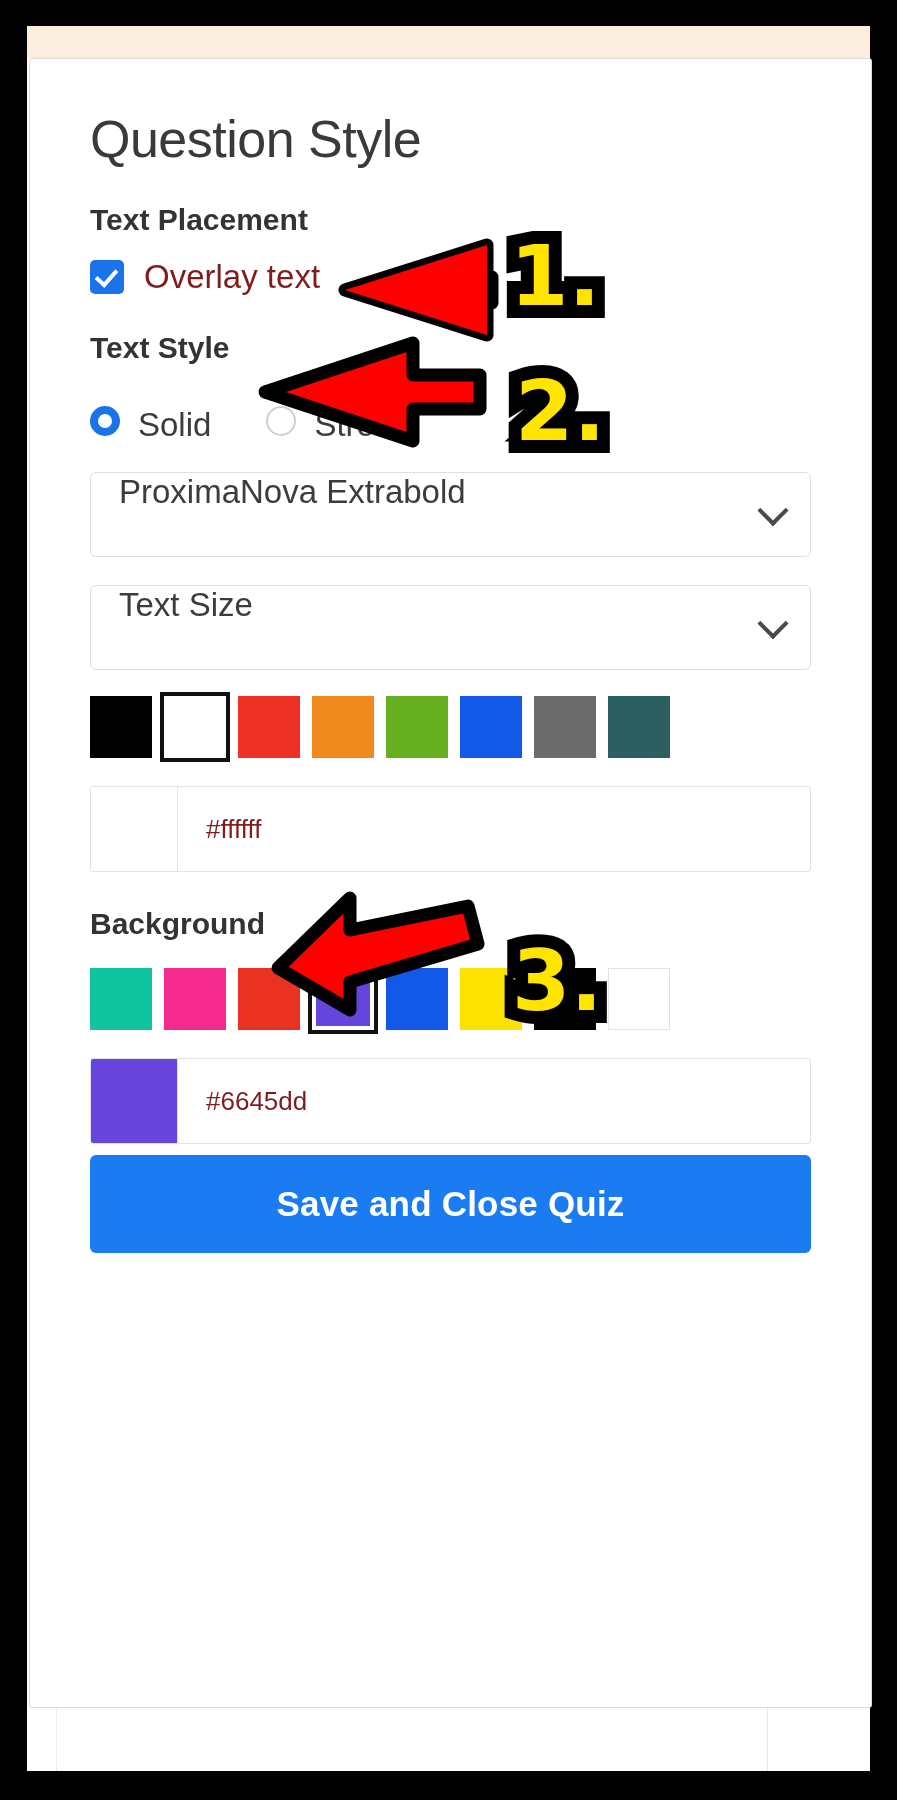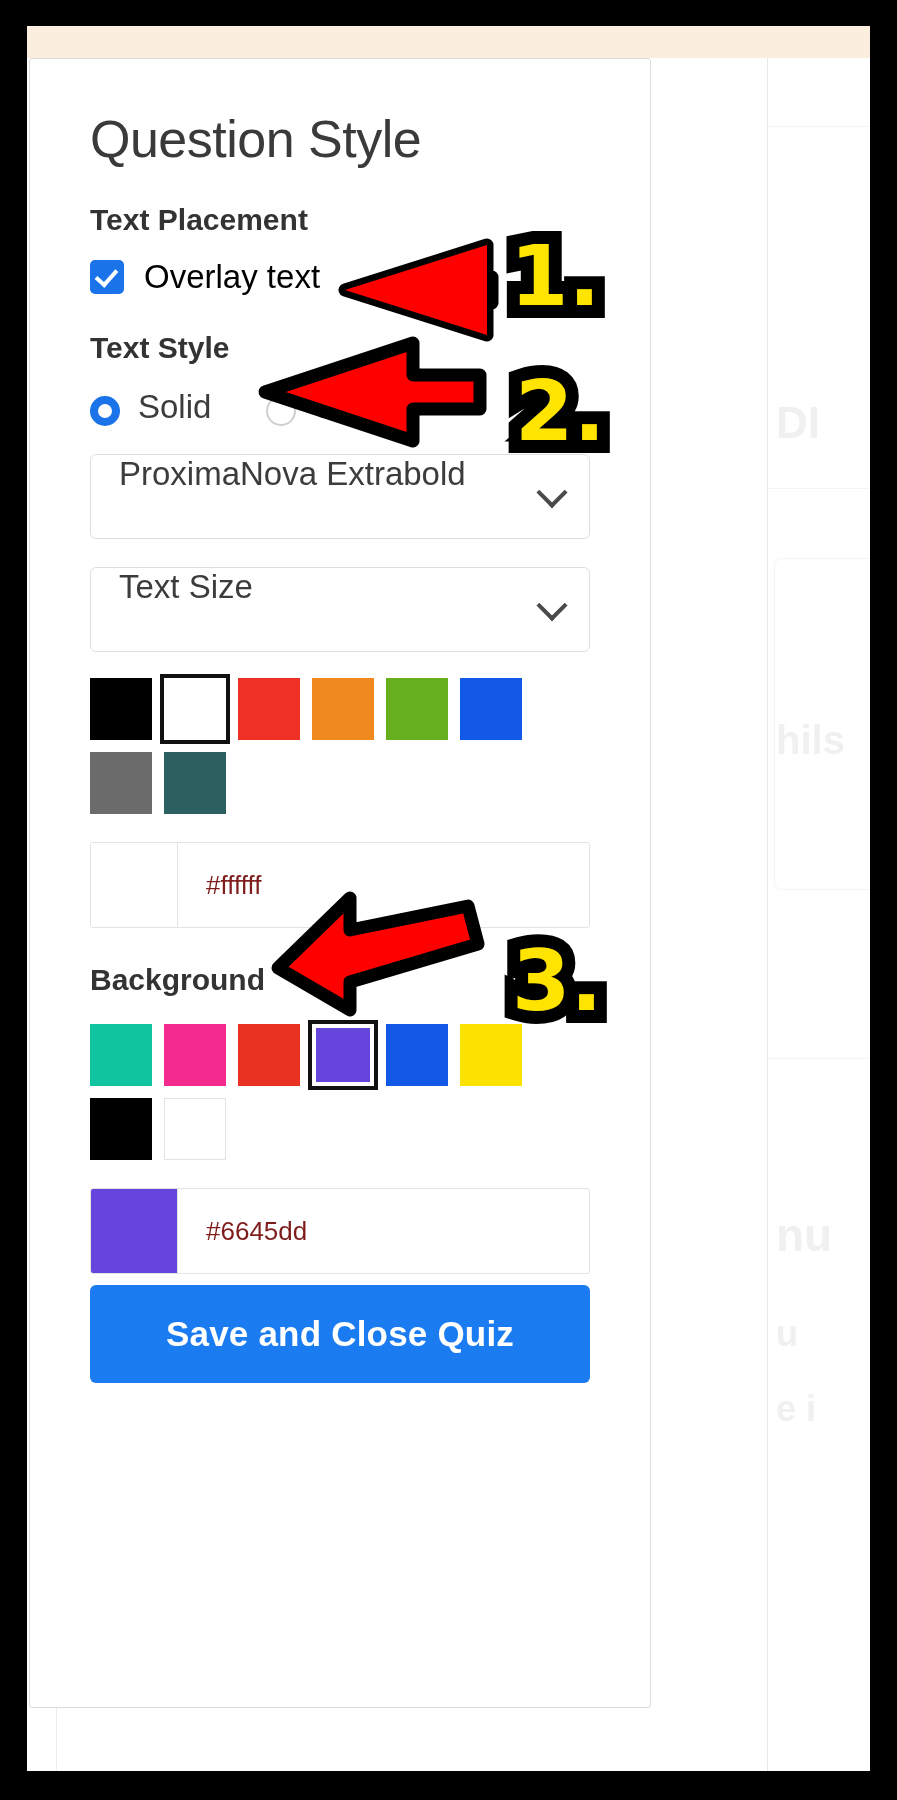--- a/index.html
+++ b/index.html
@@ -30,21 +30,21 @@
     position:absolute;left:0;top:32px;width:29px;height:1713px;
     background:#ffffff;border-right:1px solid #ececec;
   }
   .left-tab{
     position:absolute;left:6px;top:215px;width:23px;height:110px;
     background:#262626;border-radius:2px 0 0 2px;
   }
 
   
   #panel{
-    position:absolute;left:29px;top:58px;width:622px;height:1650px;
+    position:absolute;left:29px;top:58px;width:843px;height:1650px;
     background:#ffffff;border:1px solid #dcdcdc;border-radius:3px;
     box-sizing:border-box;
   }
   #panel-inner{padding:0 60px;}
 
   .panel-title{
     font-size:52px;color:#3a3a3a;font-weight:400;
     letter-spacing:-0.5px;margin:52px 0 0 0;line-height:1.1;
   }
   .section-label{
@@ -55,24 +55,24 @@
   
   .check-row{display:flex;align-items:center;margin-top:20px;}
   .cbox{
     width:34px;height:34px;border-radius:5px;background:#1a73e8;
     position:relative;flex:0 0 auto;
   }
   .cbox:after{
     content:"";position:absolute;left:10px;top:5px;width:9px;height:17px;
     border:solid #fff;border-width:0 4px 4px 0;transform:rotate(42deg);
   }
-  .check-label{font-size:33px;color:#000000;margin-left:20px;}
-
-  
-  .radio-row{display:flex;align-items:flex-end;margin-top:22px;}
+  .check-label{font-size:33px;color:#7f1d1d;margin-left:20px;}
+
+  
+  .radio-row{display:flex;align-items:flex-start;margin-top:40px;}
   .radio{
     width:30px;height:30px;border-radius:50%;box-sizing:border-box;
     flex:0 0 auto;
   }
   .radio.on{border:8px solid #1a73e8;background:#ffffff;}
   .radio.off{border:2px solid #cfcfcf;background:#ffffff;}
   .radio-label{font-size:33px;color:#3c3c3c;margin-left:18px;}
   .radio-gap{width:55px;}
 
   

